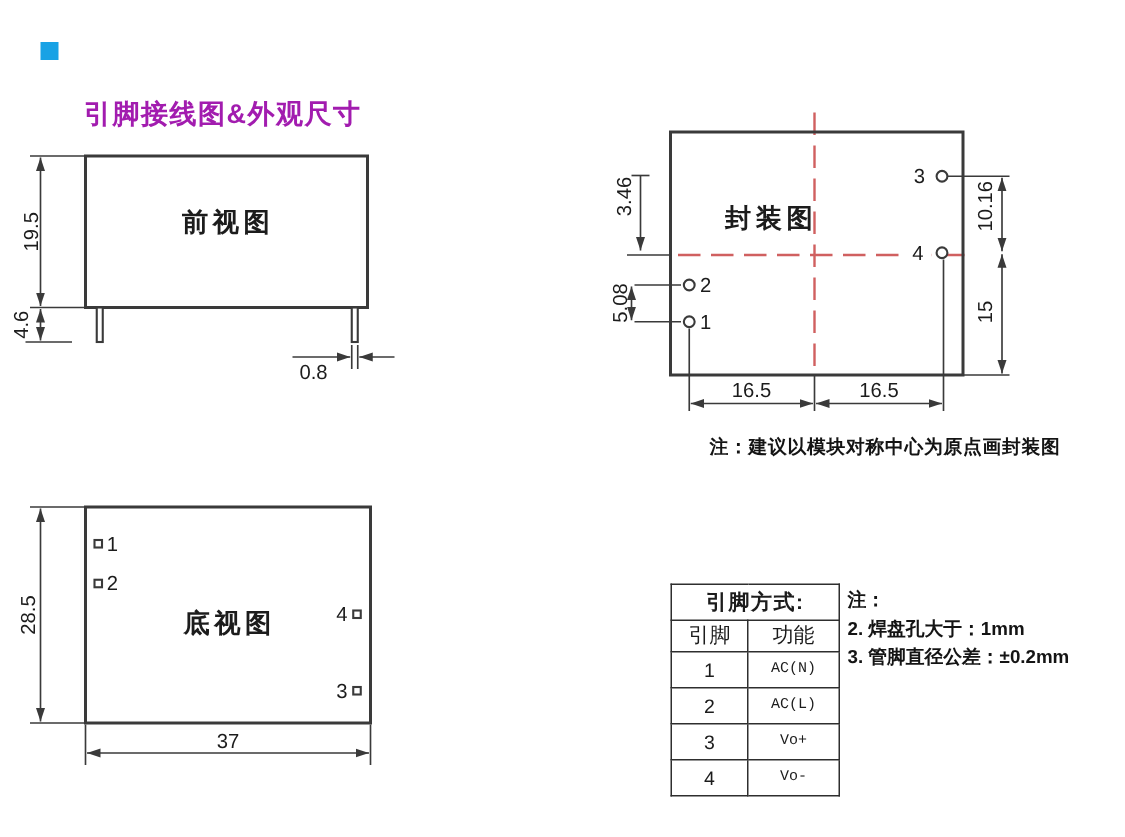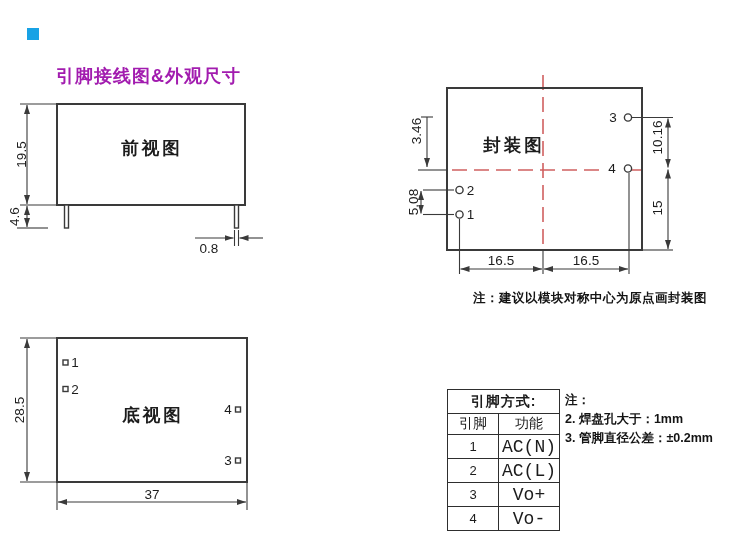--- a/index.html
+++ b/index.html
@@ -20,21 +20,21 @@
   .pinnum{font-size:13.5px;fill:#1c1c1c;}
   .vtitle{font-size:17.5px;font-weight:600;fill:#1c1c1c;letter-spacing:3px;}
   text{font-family:"Liberation Sans",sans-serif;dominant-baseline:central;}
   
   .pin-table{position:absolute;left:447px;top:344px;border-collapse:collapse;table-layout:fixed;margin-top:45px;}
   .pin-table td{border:1.6px solid #2e2e2e;text-align:center;vertical-align:middle;padding:0;}
   .pin-table .t-title{height:23px;font-size:14px;font-weight:600;letter-spacing:1px;}
   .pin-table .t-head td{height:20px;font-size:14px;font-weight:400;}
   .pin-table .t-row td{height:23px;}
   .pin-table .c-pin{width:50px;font-size:13px;}
-  .pin-table .c-fn{width:60px;font-size:18px;font-family:"Liberation Mono",monospace;}
+  .pin-table .c-fn{width:60px;font-size:10px;font-family:"Liberation Mono",monospace;}
   
   .pkg-note{position:absolute;left:441px;top:290px;font-size:12.5px;font-weight:600;letter-spacing:.5px;white-space:nowrap;color:#141414;margin-left:32px;}
   .notes{position:absolute;left:565px;top:391px;font-size:12.5px;font-weight:600;line-height:18.8px;white-space:nowrap;color:#141414;}
 </style>
 </head>
 <body>
 
 <div class="title-bullet"></div>
 <div class="page-title">引脚接线图&amp;外观尺寸</div>
 

